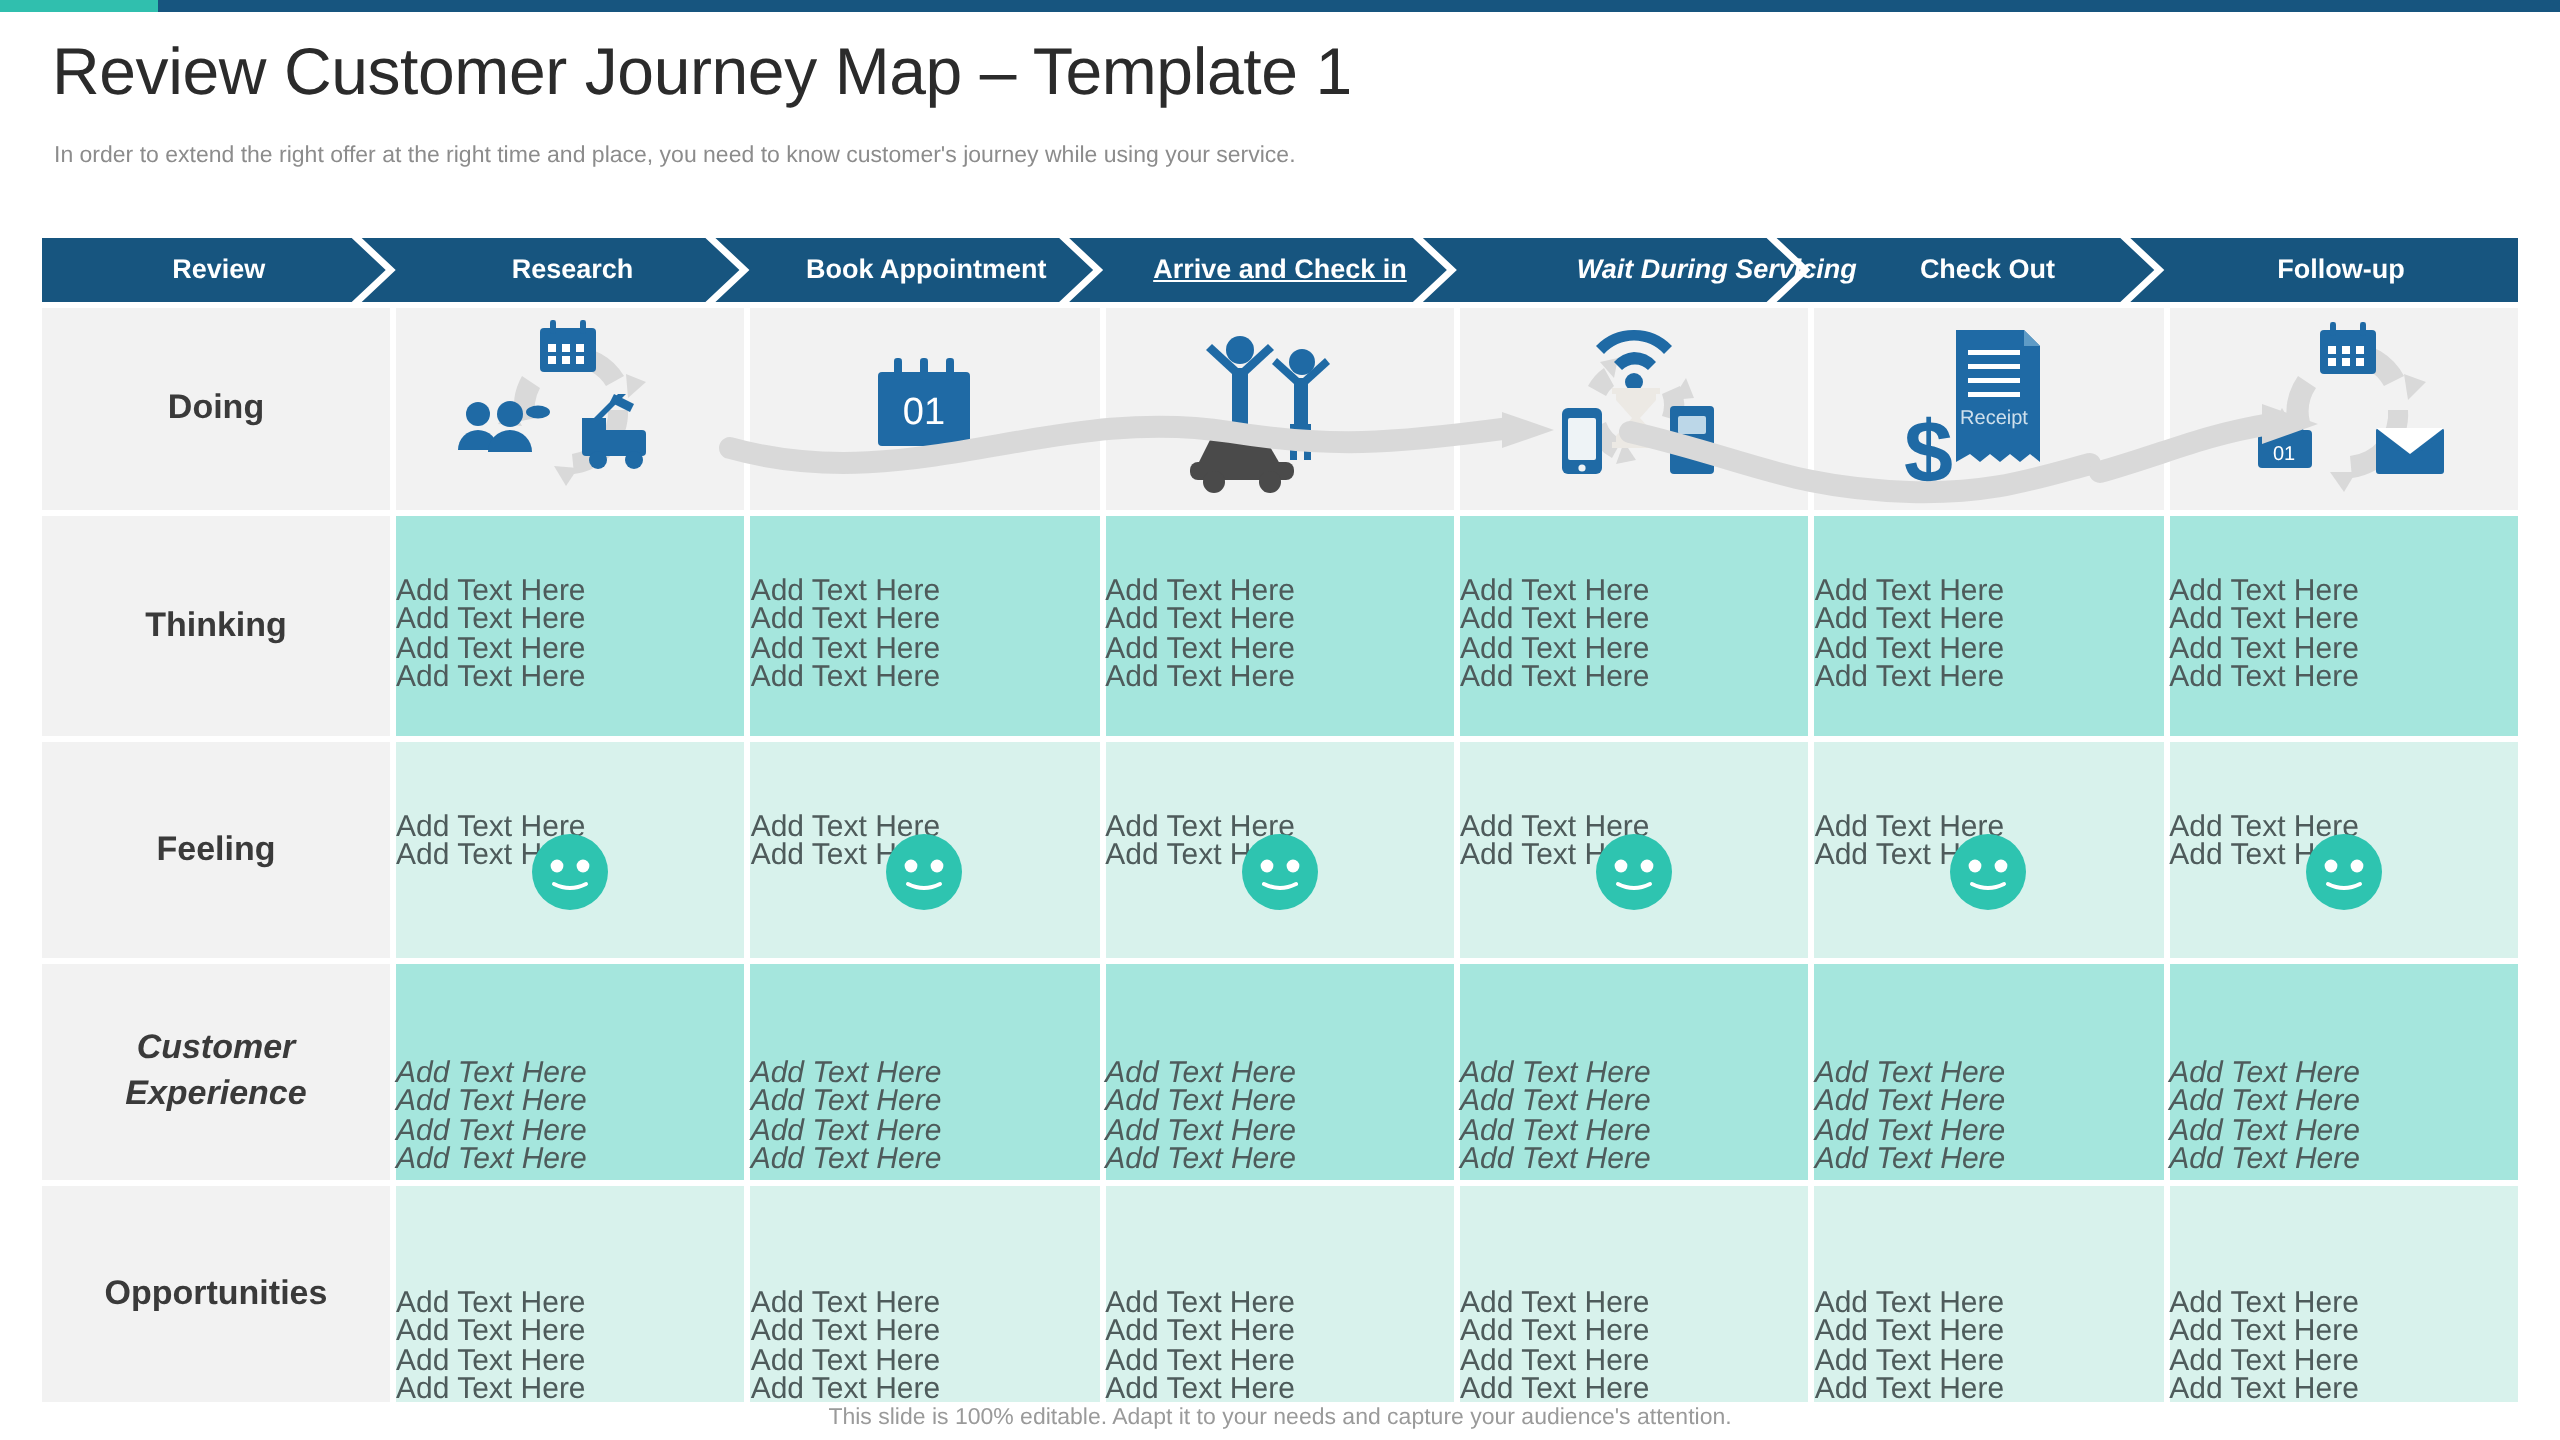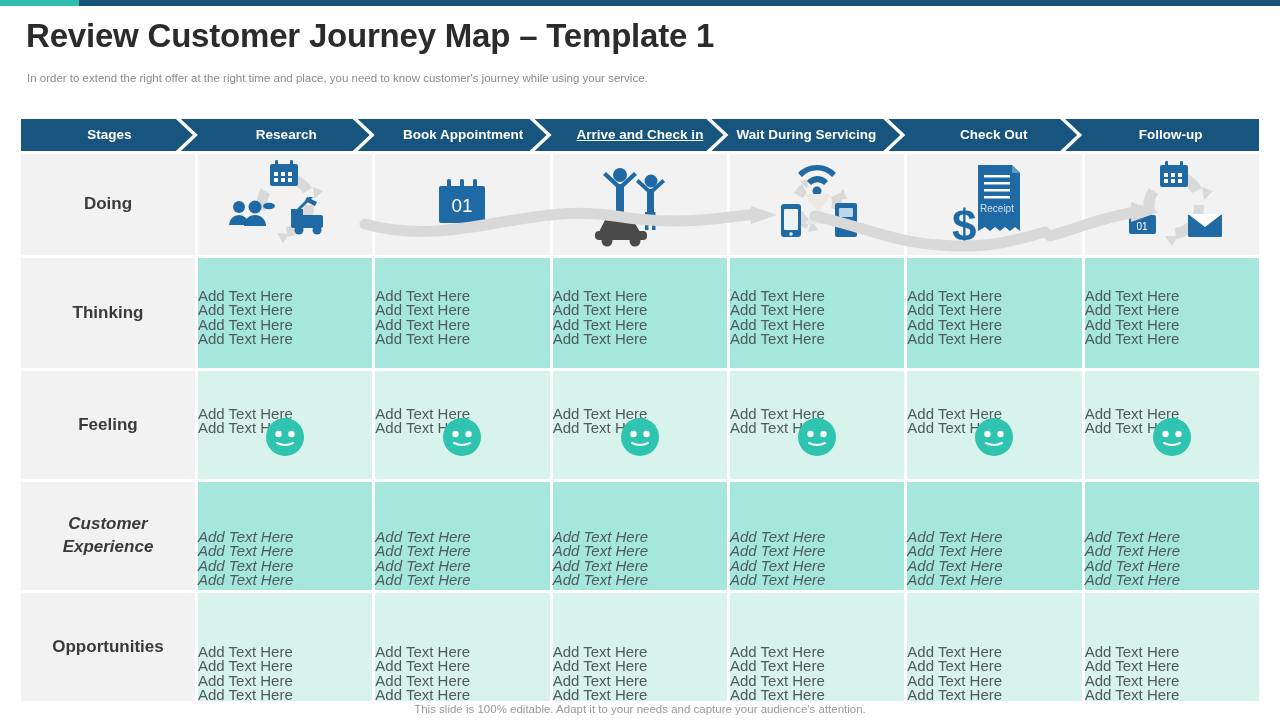--- a/index.html
+++ b/index.html
@@ -12,21 +12,21 @@
   #slide { position: relative; width: 1280px; height: 720px; background:#fff; }
 
   
   .topbar { position:absolute; top:0; left:0; width:1280px; height:6px; display:flex; }
   .topbar-teal { width:79px; height:6px; background:#30bfae; }
   .topbar-blue { flex:1; height:6px; background:#17557f; }
 
   
   .title {
     position:absolute; left:26px; top:17px;
-    font-size:33px; font-weight:bold; color:#2b2b2b;
+    font-size:33px; font-weight:normal; color:#2b2b2b;
     letter-spacing:-0.2px; white-space:nowrap;
   }
   .subtitle {
     position:absolute; left:27px; top:72px;
     font-size:11.5px; color:#8c8c8c; white-space:nowrap;
   }
 
   
   .ribbon { position:absolute; left:21px; top:119px; width:1238px; height:32px; }
   .ribbon svg { display:block; }
@@ -111,25 +111,25 @@
       <g fill="#ffffff" id="chevs">
           <path d="M 159.85714285714286 0 L 176.85714285714286 16 L 159.85714285714286 32 L 154.85714285714286 32 L 171.85714285714286 16 L 154.85714285714286 0 Z" fill="#ffffff"></path>
           <path d="M 336.7142857142857 0 L 353.7142857142857 16 L 336.7142857142857 32 L 331.7142857142857 32 L 348.7142857142857 16 L 331.7142857142857 0 Z" fill="#ffffff"></path>
           <path d="M 513.5714285714286 0 L 530.5714285714286 16 L 513.5714285714286 32 L 508.57142857142856 32 L 525.5714285714286 16 L 508.57142857142856 0 Z" fill="#ffffff"></path>
           <path d="M 690.4285714285714 0 L 707.4285714285714 16 L 690.4285714285714 32 L 685.4285714285714 32 L 702.4285714285714 16 L 685.4285714285714 0 Z" fill="#ffffff"></path>
           <path d="M 867.2857142857143 0 L 884.2857142857143 16 L 867.2857142857143 32 L 862.2857142857143 32 L 879.2857142857143 16 L 862.2857142857143 0 Z" fill="#ffffff"></path>
           <path d="M 1044.142857142857 0 L 1061.142857142857 16 L 1044.142857142857 32 L 1039.142857142857 32 L 1056.142857142857 16 L 1039.142857142857 0 Z" fill="#ffffff"></path>
         </g>
     </svg>
     <div class="ribbon-labels">
-        <div class="rib-label" style="left: 0px; width: 176.857px;"><span>Stages</span></div>
+        <div class="rib-label" style="left: 0px; width: 176.857px;"><span>Review</span></div>
         <div class="rib-label" style="left: 176.857px; width: 176.857px;"><span>Research</span></div>
         <div class="rib-label" style="left: 353.714px; width: 176.857px;"><span>Book Appointment</span></div>
         <div class="rib-label" style="left: 530.571px; width: 176.857px; text-decoration: underline;"><span>Arrive and Check in</span></div>
-        <div class="rib-label" style="left: 697px; width: 176.857px;"><span>Wait During Servicing</span></div>
+        <div class="rib-label" style="left: 749px; width: 176.857px; font-style: italic;"><span>Wait During Servicing</span></div>
         <div class="rib-label" style="left: 1061.14px; width: 176.857px;"><span>Follow-up</span></div>
         <div class="rib-label" style="left: 884.286px; width: 176.857px;"><span>Check Out</span></div>
       </div>
   </div>
 
   <div class="grid">
 
     <div class="row row-doing">
       <div class="rowlabel">Doing</div>
       <div class="cells">

